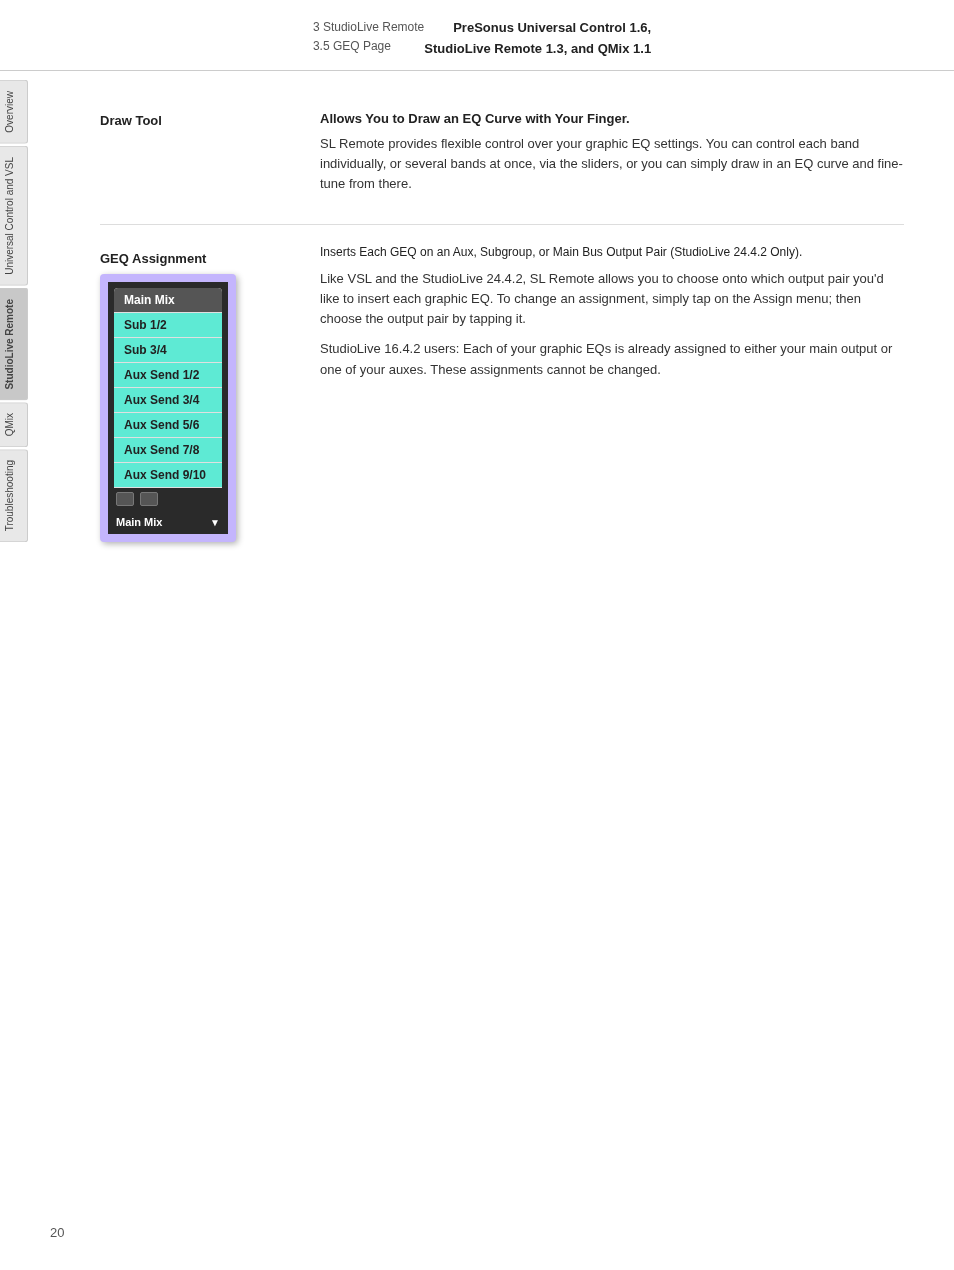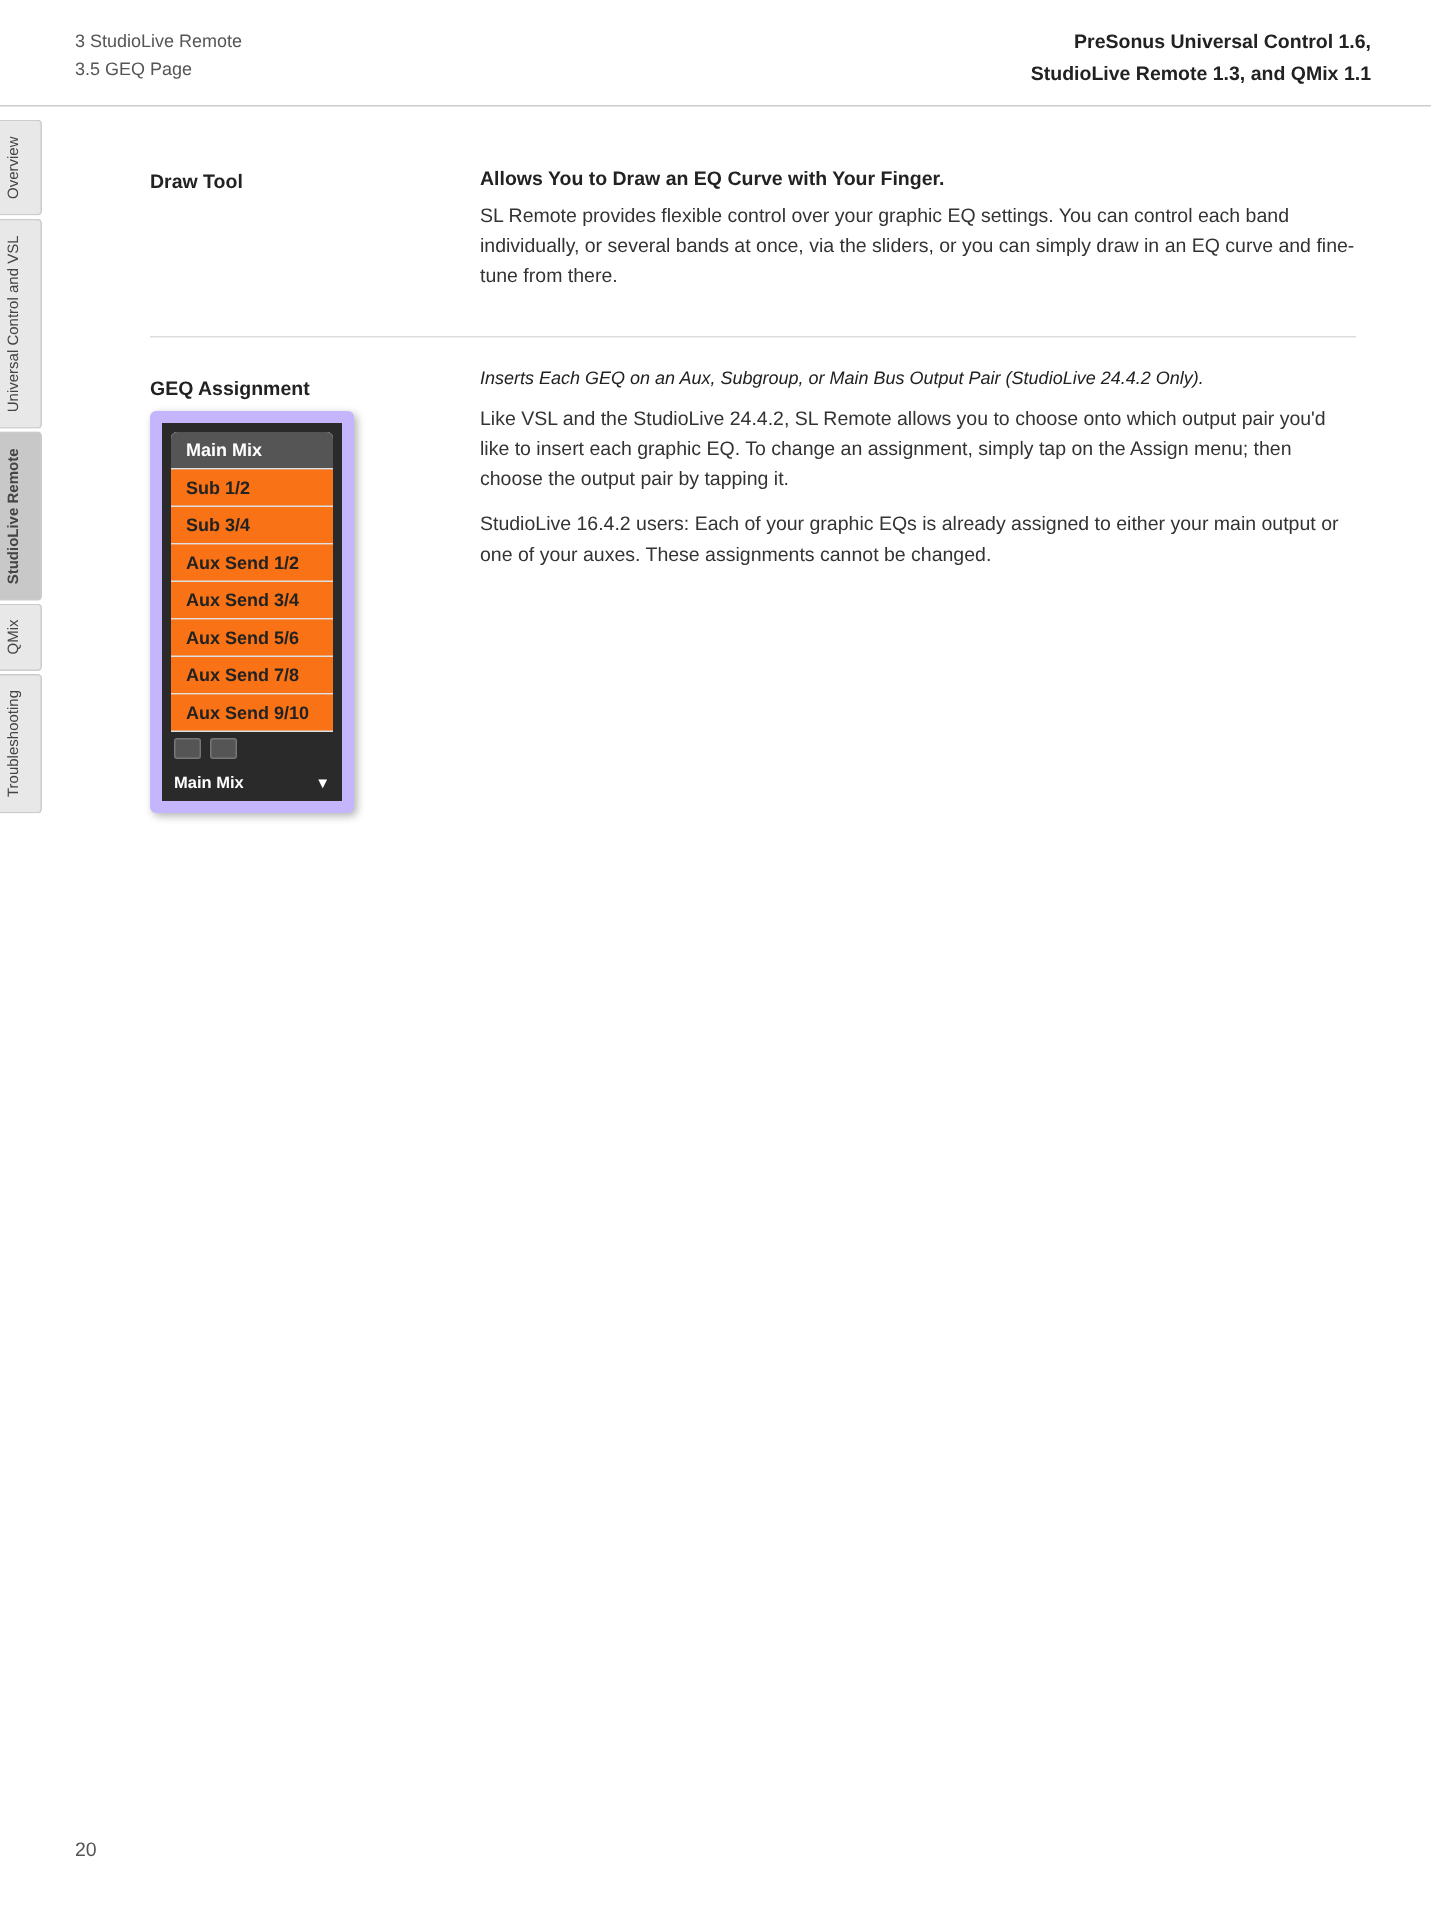--- a/index.html
+++ b/index.html
@@ -40,21 +40,21 @@
     .sidebar-tab.active {
       background: #c8c8c8;
       font-weight: bold;
     }
 
     
     .header {
       padding: 18px 40px 10px 50px;
       border-bottom: 1px solid #ccc;
       display: flex;
-      justify-content: space-between;
+      justify-content: center;
       align-items: flex-start;
     }
     .header-left {
       font-size: 12px;
       color: #555;
       line-height: 1.6;
     }
     .header-right {
       font-size: 13px;
       font-weight: bold;
@@ -111,21 +111,20 @@
     .draw-button .pencil-icon {
       font-size: 14px;
     }
 
     .section-title-bold {
       font-weight: bold;
       font-size: 13px;
       margin-bottom: 8px;
     }
     .section-title-italic-bold {
-      font-style: italic;
       font-size: 12px;
       margin-bottom: 10px;
       color: #222;
     }
     .body-text {
       font-size: 13px;
       line-height: 1.55;
       color: #333;
       margin-bottom: 10px;
     }
@@ -144,21 +143,21 @@
       background: #ffffff;
       margin: 6px 6px 0 6px;
       border-radius: 4px 4px 0 0;
       overflow: hidden;
     }
     .device-menu-item {
       padding: 5px 10px;
       font-size: 12px;
       border-bottom: 1px solid #e0e0e0;
       color: #222;
-      background: #f97316;
+      background: #5eead4;
     }
     .device-menu-item.selected {
       background: #555;
       color: #fff;
       font-weight: bold;
     }
     .device-bottom-bar {
       background: #2a2a2a;
       padding: 6px 8px;
       display: flex;

